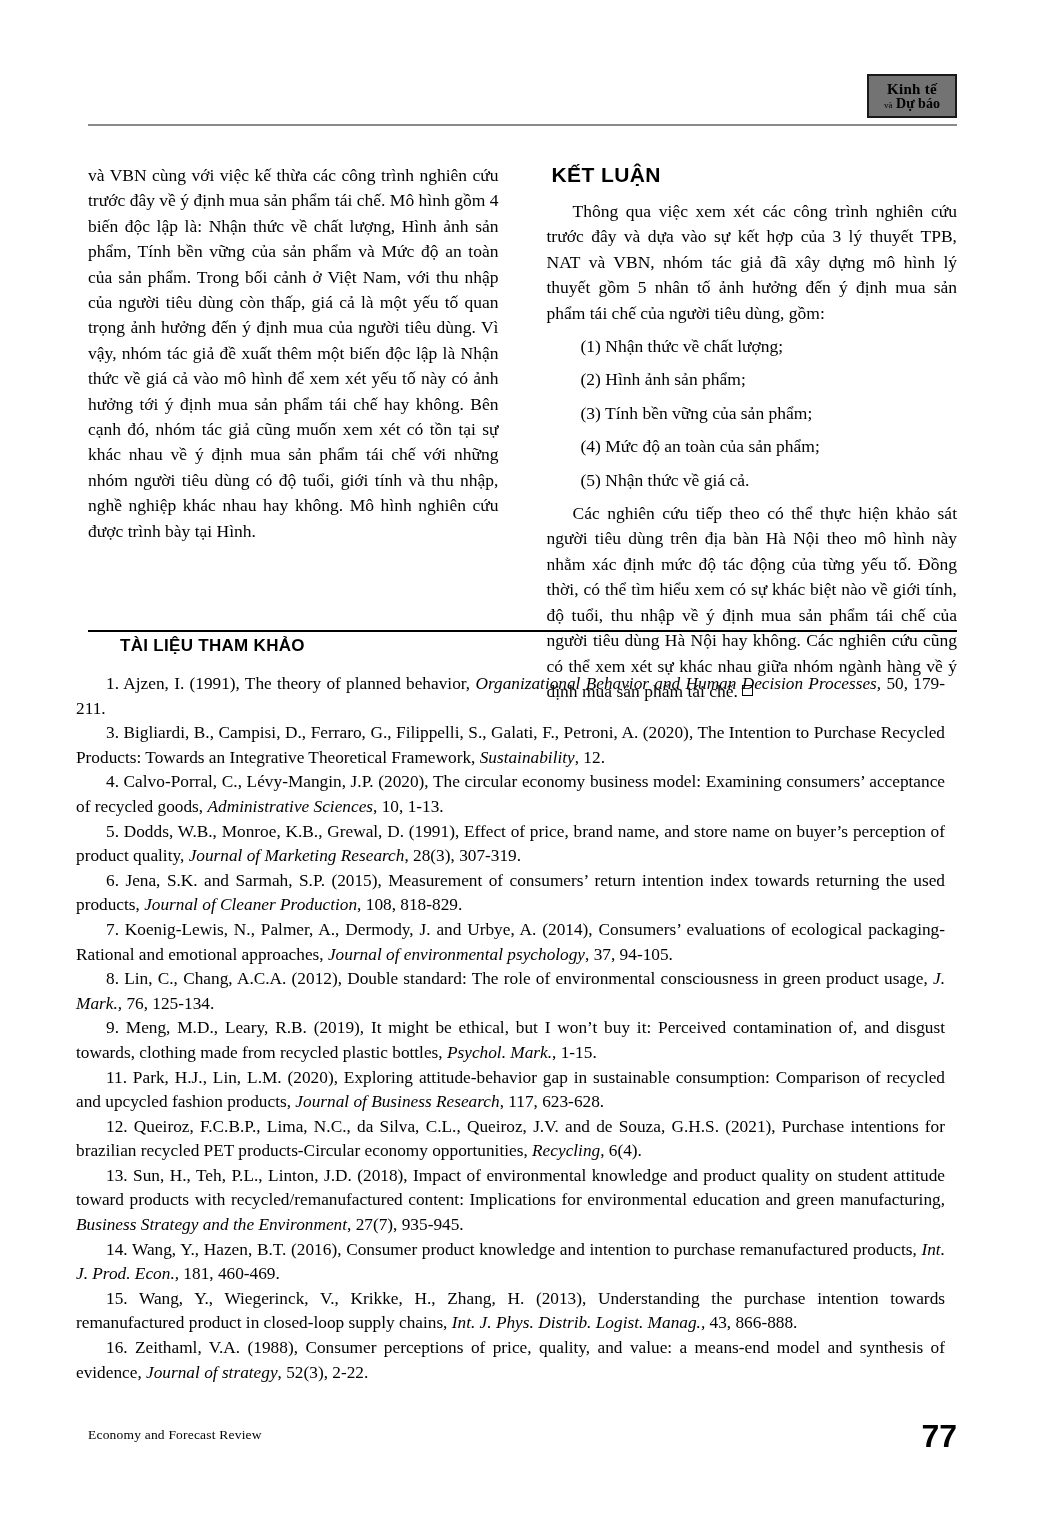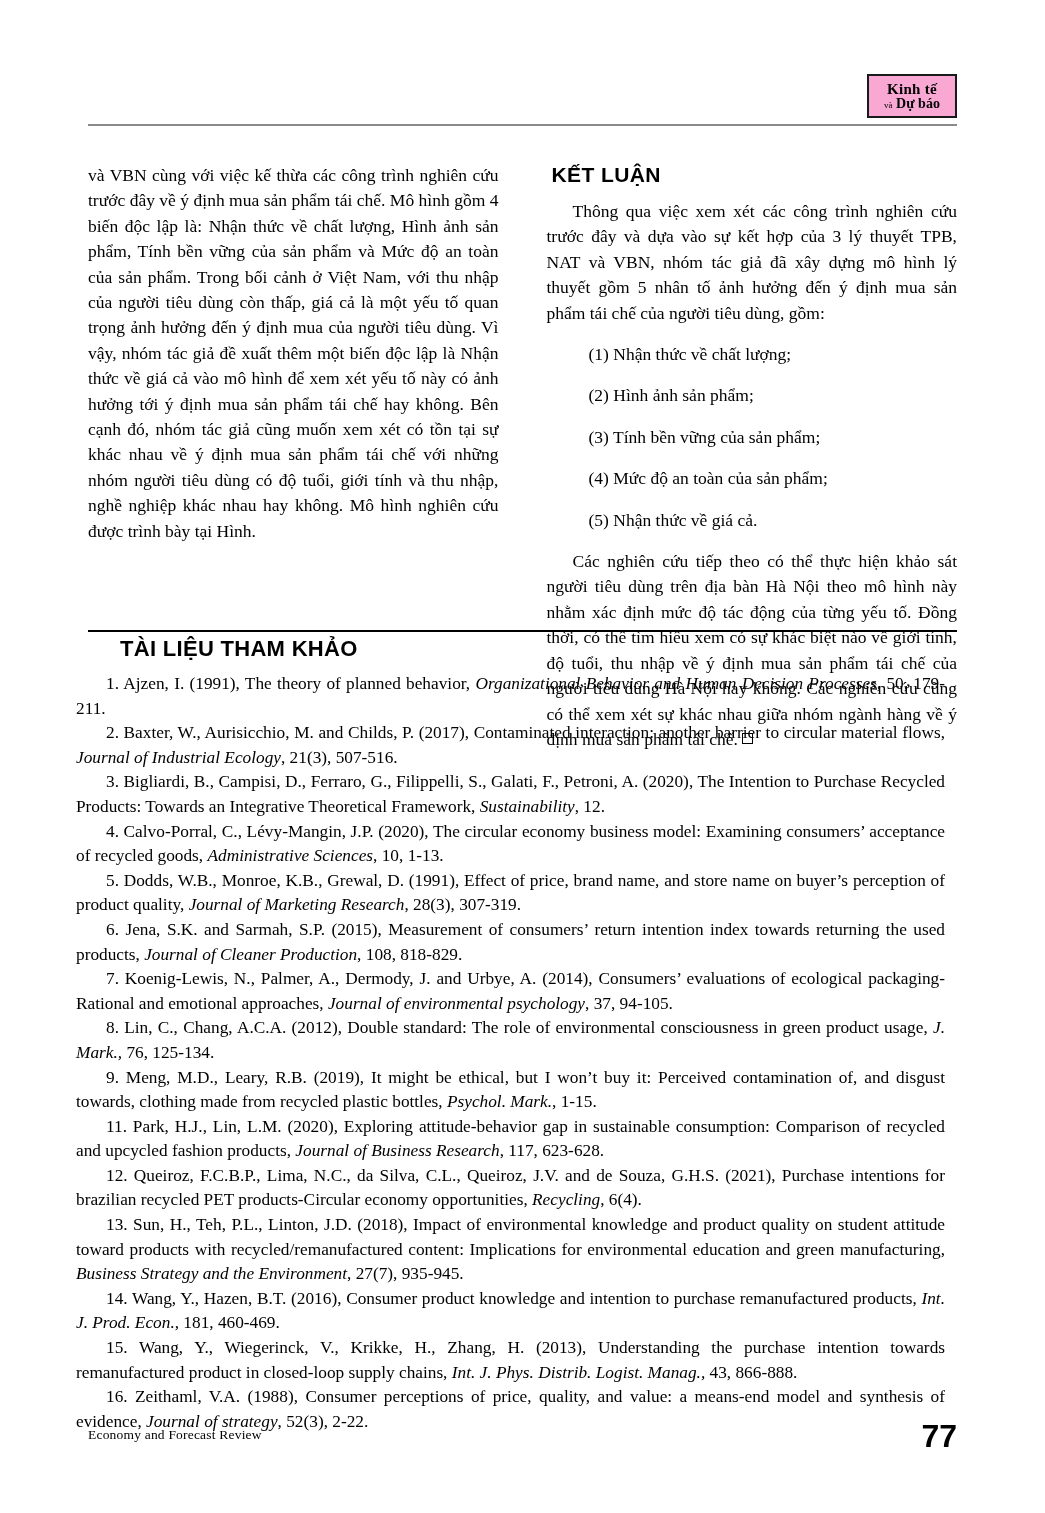--- a/index.html
+++ b/index.html
@@ -18,21 +18,21 @@
     overflow: hidden;
   }
   
   .masthead {
     position: absolute;
     top: 74px;
     right: 88px;
     width: 86px;
     height: 40px;
     border: 2px solid #1a1a1a;
-    background: #f9a8d4;
+    background: #737373;
     display: flex;
     flex-direction: column;
     justify-content: center;
     align-items: center;
     line-height: 1.0;
   }
   .masthead .m1 {
     font-family: "Liberation Serif", serif;
     font-weight: bold;
     font-size: 15px;
@@ -71,21 +71,21 @@
     margin: 0;
     font-size: 17.5px;
     line-height: 25.4px;
     text-align: justify;
     text-indent: 0;
   }
   .col p.indent {
     text-indent: 26px;
   }
   .col .list-item {
-    margin: 16px;
+    margin: 8px;
     font-size: 17.5px;
     line-height: 25.4px;
     text-indent: 26px;
   }
   h2.sec {
     margin: 0 0 12px 5px;
     font-family: "Liberation Sans", sans-serif;
     font-size: 21px;
     font-weight: bold;
     letter-spacing: .4px;
@@ -108,21 +108,21 @@
   }
   .refs-head-line {
     width: 100%;
     height: 2px;
     background: #000;
     margin-bottom: 4px;
   }
   .refs-head {
     font-family: "Liberation Sans", sans-serif;
     font-weight: bold;
-    font-size: 22px;
+    font-size: 17px;
     letter-spacing: .3px;
     padding-left: 32px;
   }
   .refs {
     position: absolute;
     left: 76px;
     top: 672px;
     width: 869px;
   }
   .ref {
@@ -184,21 +184,20 @@
 
   </div>
 
   <div class="refs-head-wrap">
     <div class="refs-head-line"></div>
     <div class="refs-head">TÀI LIỆU THAM KHẢO</div>
   </div>
 
   <div class="refs">
     <p class="ref">1. Ajzen, I. (1991), The theory of planned behavior, <i>Organizational Behavior and Human Decision Processes,</i> 50, 179-211.</p>
-    <p class="ref">2. Baxter, W., Aurisicchio, M. and Childs, P. (2017), Contaminated interaction: another barrier to circular material flows, <i>Journal of Industrial Ecology</i>, 21(3), 507-516.</p>
     <p class="ref">3. Bigliardi, B., Campisi, D., Ferraro, G., Filippelli, S., Galati, F., Petroni, A. (2020), The Intention to Purchase Recycled Products: Towards an Integrative Theoretical Framework, <i>Sustainability</i>, 12.</p>
     <p class="ref">4. Calvo-Porral, C., Lévy-Mangin, J.P. (2020), The circular economy business model: Examining consumers’ acceptance of recycled goods, <i>Administrative Sciences</i>, 10, 1-13.</p>
     <p class="ref">5. Dodds, W.B., Monroe, K.B., Grewal, D. (1991), Effect of price, brand name, and store name on buyer’s perception of product quality, <i>Journal of Marketing Research</i>, 28(3), 307-319.</p>
     <p class="ref">6. Jena, S.K. and Sarmah, S.P. (2015), Measurement of consumers’ return intention index towards returning the used products, <i>Journal of Cleaner Production</i>, 108, 818-829.</p>
     <p class="ref">7. Koenig-Lewis, N., Palmer, A., Dermody, J. and Urbye, A. (2014), Consumers’ evaluations of ecological packaging-Rational and emotional approaches, <i>Journal of environmental psychology</i>, 37, 94-105.</p>
     <p class="ref">8. Lin, C., Chang, A.C.A. (2012), Double standard: The role of environmental consciousness in green product usage, <i>J. Mark.,</i> 76, 125-134.</p>
     <p class="ref">9. Meng, M.D., Leary, R.B. (2019), It might be ethical, but I won’t buy it: Perceived contamination of, and disgust towards, clothing made from recycled plastic bottles, <i>Psychol. Mark.</i>, 1-15.</p>
     <p class="ref">11. Park, H.J., Lin, L.M. (2020), Exploring attitude-behavior gap in sustainable consumption: Comparison of recycled and upcycled fashion products, <i>Journal of Business Research</i>, 117, 623-628.</p>
     <p class="ref">12. Queiroz, F.C.B.P., Lima, N.C., da Silva, C.L., Queiroz, J.V. and de Souza, G.H.S. (2021), Purchase intentions for brazilian recycled PET products-Circular economy opportunities, <i>Recycling</i>, 6(4).</p>
     <p class="ref">13. Sun, H., Teh, P.L., Linton, J.D. (2018), Impact of environmental knowledge and product quality on student attitude toward products with recycled/remanufactured content: Implications for environmental education and green manufacturing, <i>Business Strategy and the Environment</i>, 27(7), 935-945.</p>

